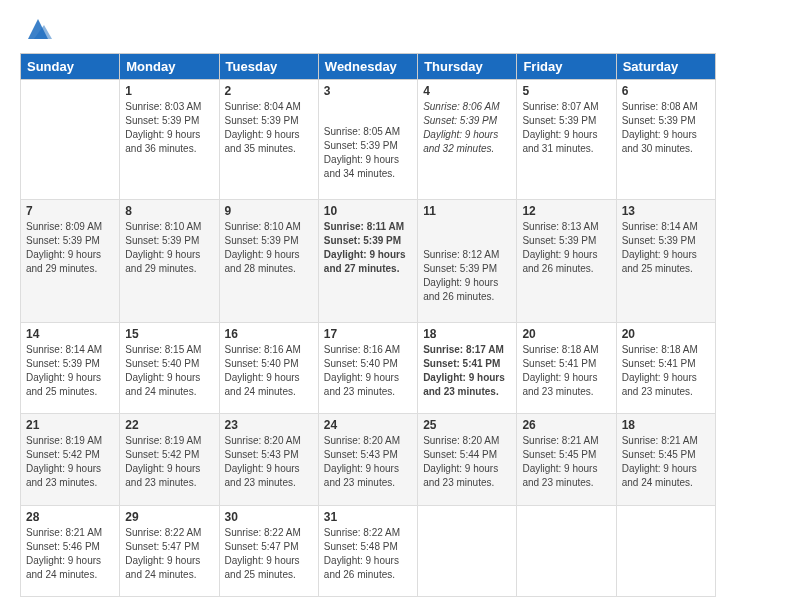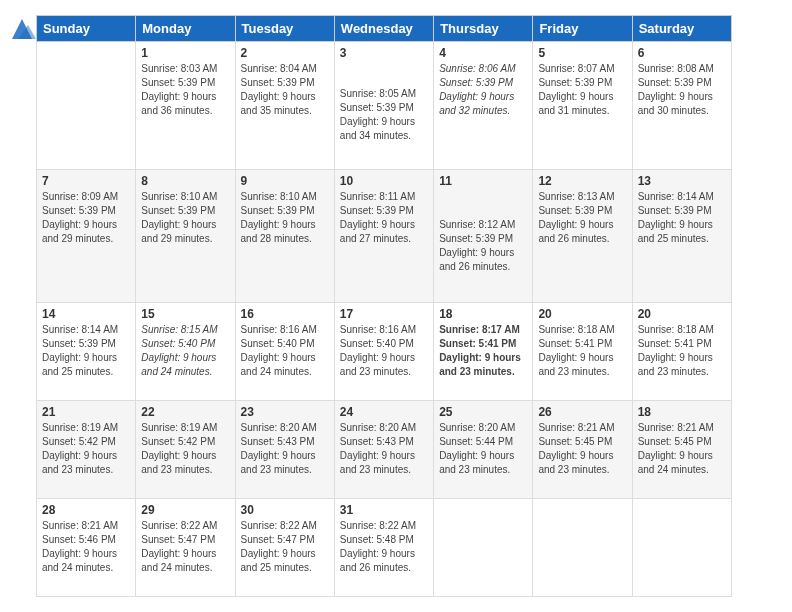--- a/index.html
+++ b/index.html
@@ -6,23 +6,23 @@
     body {
       width: 792px;
       height: 612px;
       font-family: Arial, sans-serif;
       background: #fff;
       overflow: hidden;
     }
     .page {
       width: 736px;
       height: 612px;
-      padding: 15px 4px;
+      padding: 15px 20px;
       display: flex;
-      flex-direction: row;
+      flex-direction: column;
     }
     .header {
       display: flex;
       justify-content: space-between;
       align-items: flex-start;
       margin-bottom: 10px;
     }
     .logo {
       display: flex;
       align-items: center;
@@ -196,21 +196,21 @@
           </td>
           <td>
             <span class="day-number">9</span>
             <div class="day-info" style="white-space: pre-line;">Sunrise: 8:10 AM
 Sunset: 5:39 PM
 Daylight: 9 hours
 and 28 minutes.</div>
           </td>
           <td>
             <span class="day-number">10</span>
-            <div class="day-info" style="white-space: pre-line;">Sunrise: 8:11 AM
+            <div class="day-info" style="white-space: pre-line; font-weight: bold;">Sunrise: 8:11 AM
 Sunset: 5:39 PM
 Daylight: 9 hours
 and 27 minutes.</div>
           </td>
           <td>
             <span class="day-number">11</span>
             <div class="day-info" style="white-space: pre-line; margin-top: 30px;">Sunrise: 8:12 AM
 Sunset: 5:39 PM
 Daylight: 9 hours
 and 26 minutes.</div>
@@ -233,21 +233,21 @@
         <tr>
           <td>
             <span class="day-number">14</span>
             <div class="day-info" style="white-space: pre-line;">Sunrise: 8:14 AM
 Sunset: 5:39 PM
 Daylight: 9 hours
 and 25 minutes.</div>
           </td>
           <td>
             <span class="day-number">15</span>
-            <div class="day-info" style="white-space: pre-line; font-style: italic;">Sunrise: 8:15 AM
+            <div class="day-info" style="white-space: pre-line;">Sunrise: 8:15 AM
 Sunset: 5:40 PM
 Daylight: 9 hours
 and 24 minutes.</div>
           </td>
           <td>
             <span class="day-number">16</span>
             <div class="day-info" style="white-space: pre-line;">Sunrise: 8:16 AM
 Sunset: 5:40 PM
 Daylight: 9 hours
 and 24 minutes.</div>

